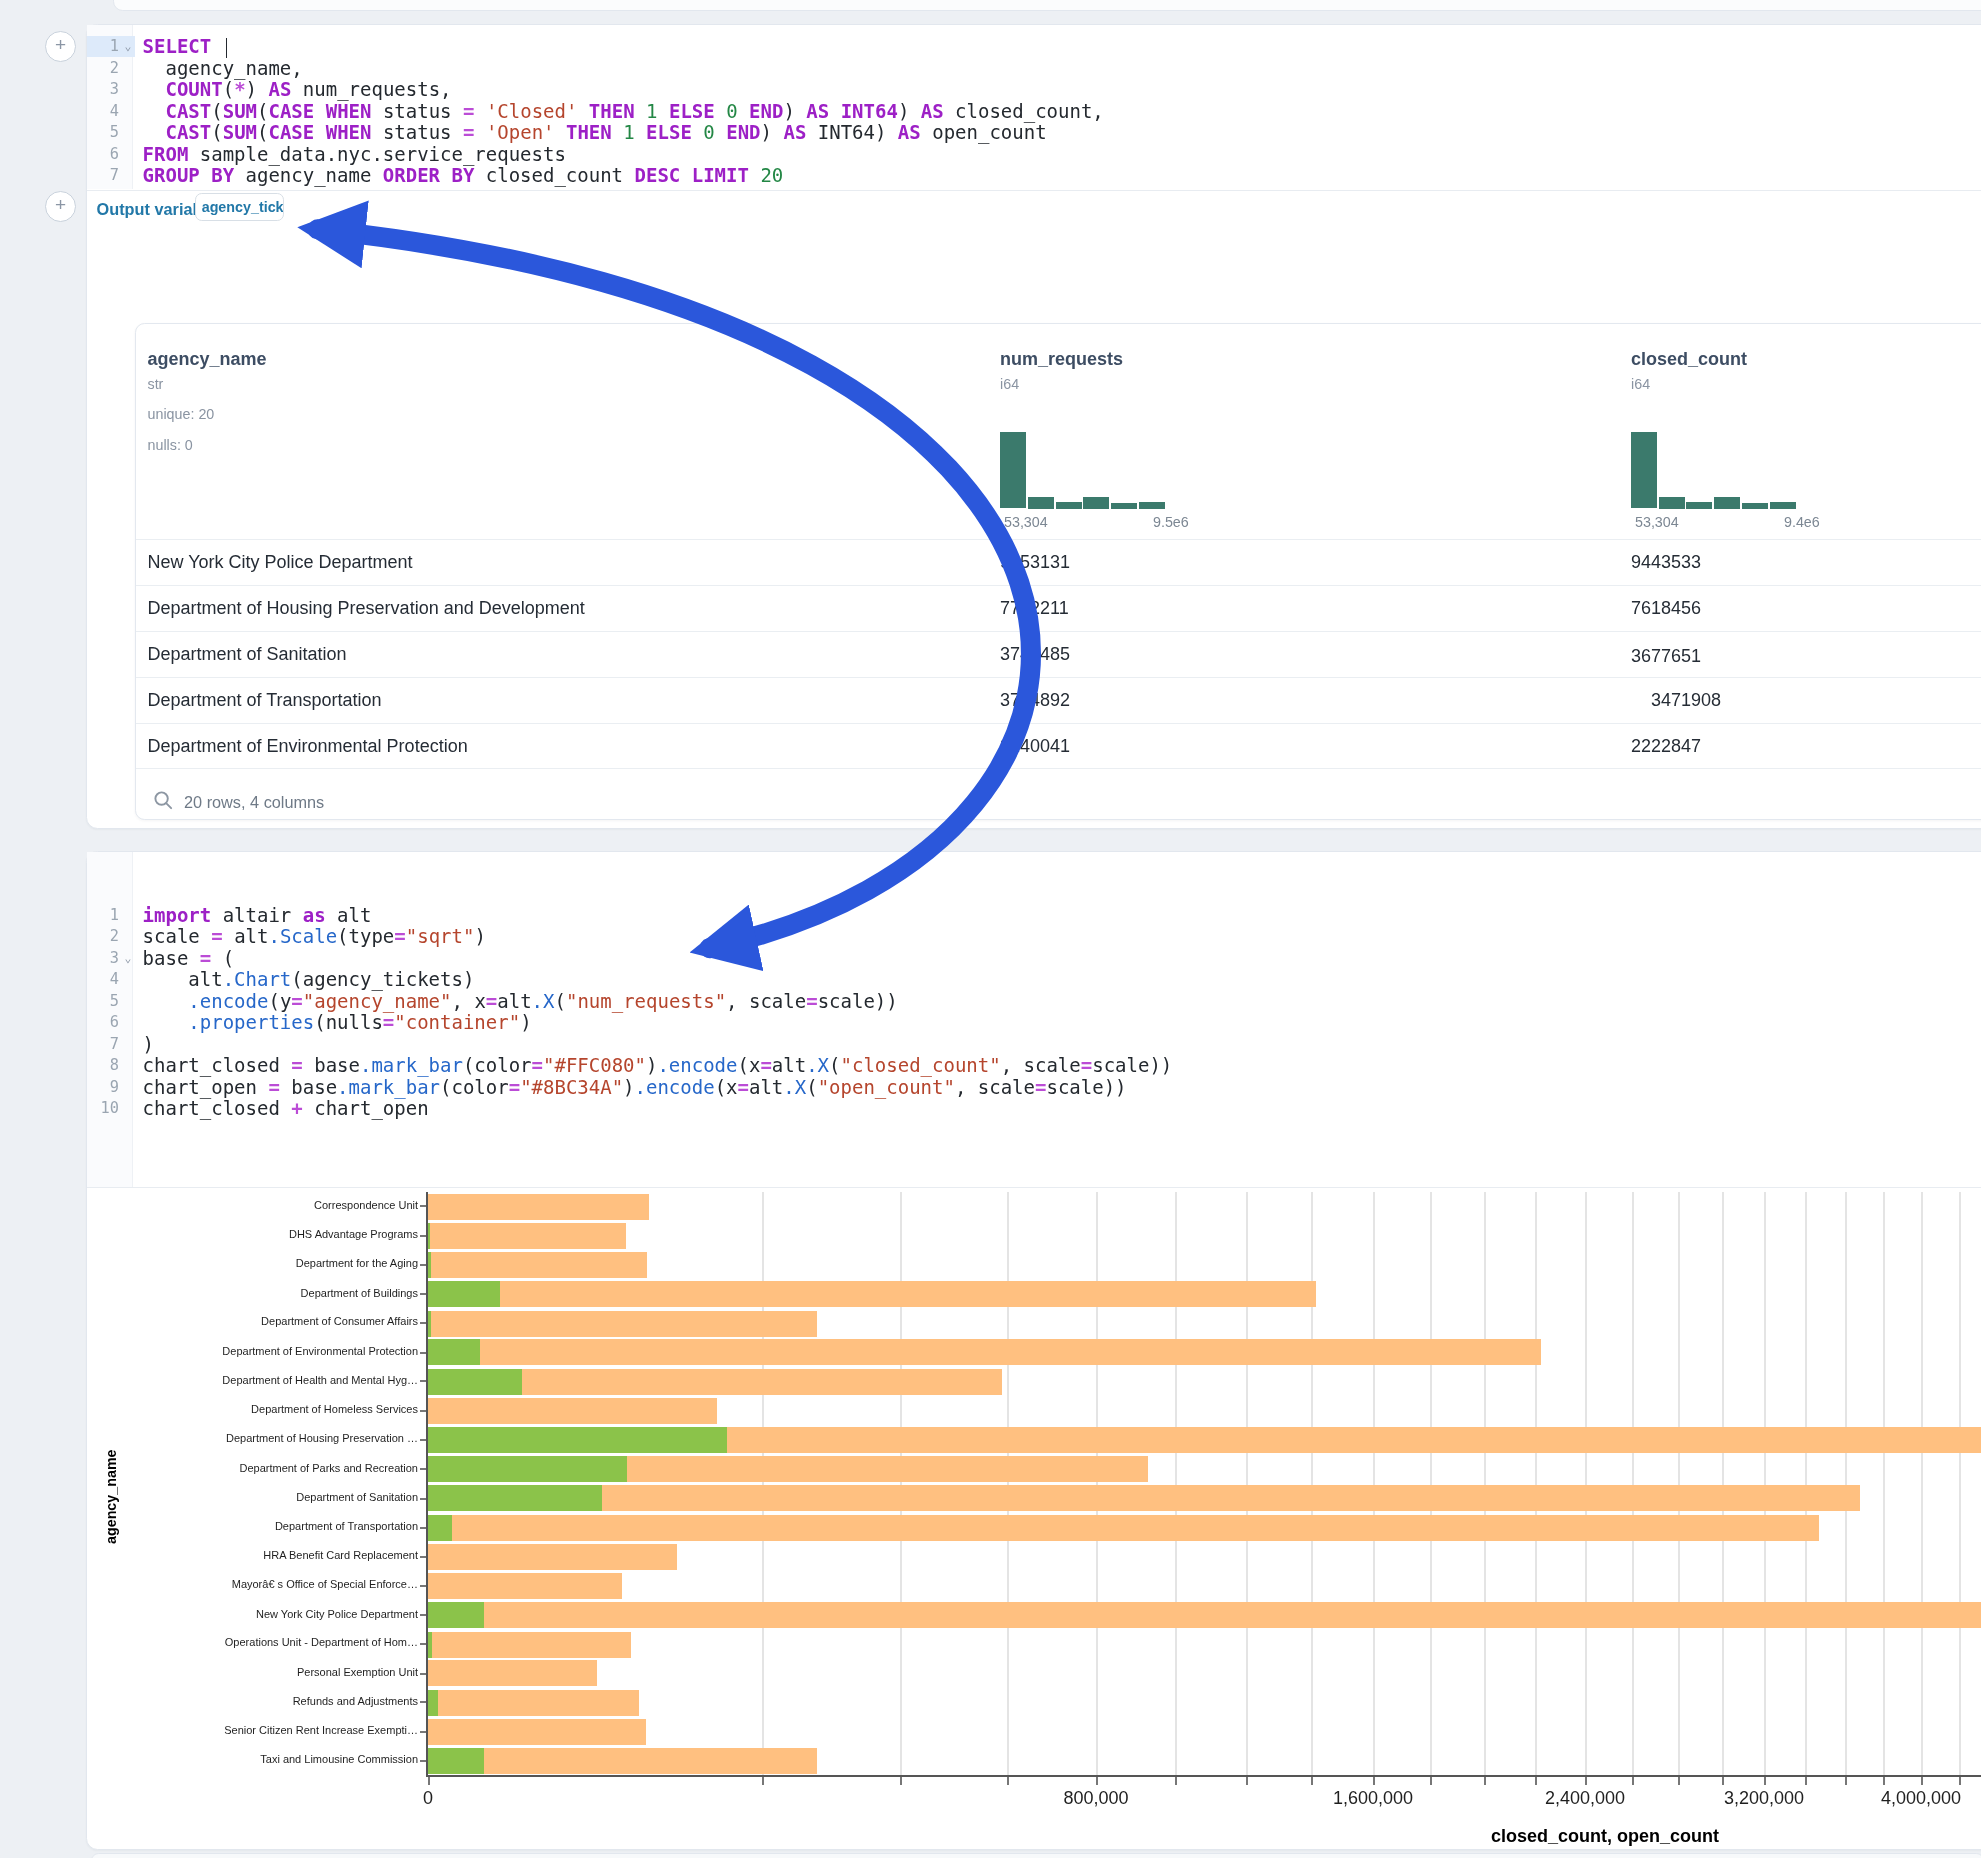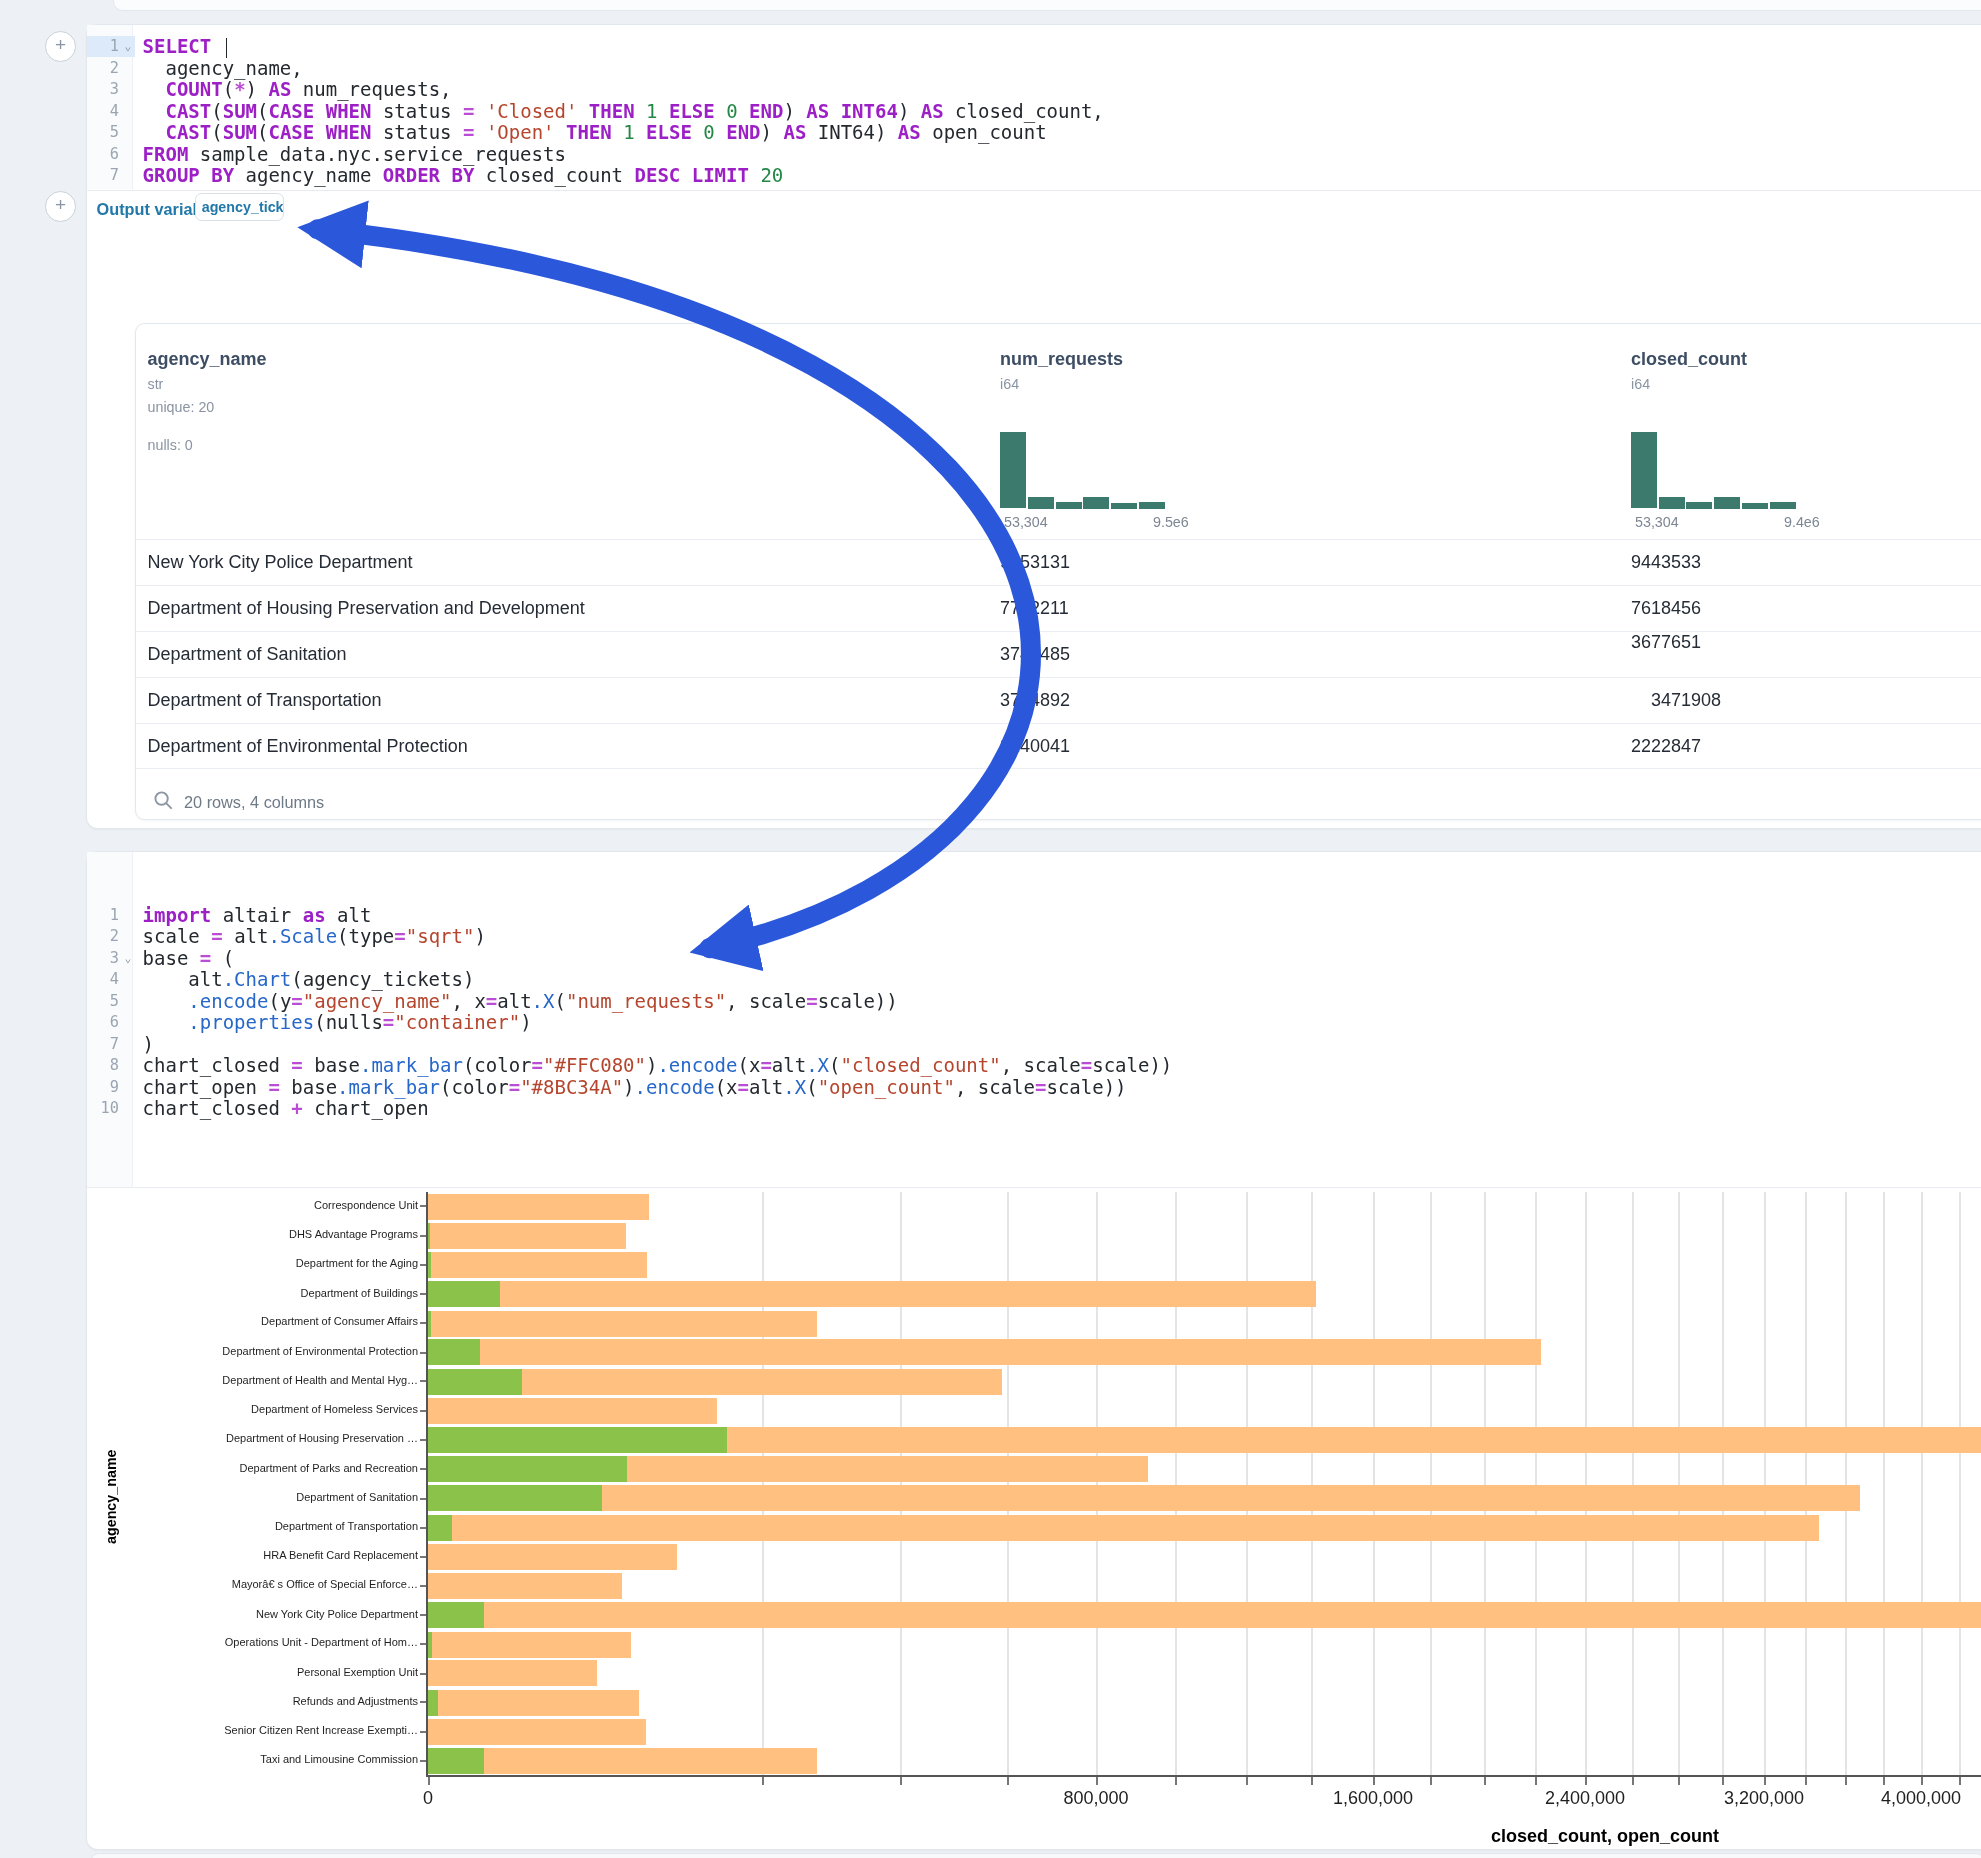--- a/index.html
+++ b/index.html
@@ -83,21 +83,21 @@
         <div class="cl"><span class="lncell"><span class="ln">7</span><span class="chev"></span></span><code><span class="tk-kw">GROUP BY</span><span class="tk-pl"> agency_name </span><span class="tk-kw">ORDER BY</span><span class="tk-pl"> closed_count </span><span class="tk-kw">DESC</span><span class="tk-pl"> </span><span class="tk-kw">LIMIT</span><span class="tk-pl"> </span><span class="tk-num">20</span></code></div>
       </div>
     <div class="divider" style="top:165px;"></div>
 
     <div class="outvar-label" style="top:175px;">Output variable:</div>
     <div class="outvar-chip" style="left:108px;top:168px;">agency_tickets</div>
 
     <div class="tbl" id="result-table" style="left:48px;top:298px;width:1874px;height:495px;">
         <div class="th-name" style="left: 11.5px; top: 25px;">agency_name</div>
         <div class="th-type" style="left: 11.5px; top: 52px;">str</div>
-        <div class="th-stat" style="left: 11.5px; top: 75px;">unique: 20</div>
+        <div class="th-stat" style="left: 11.5px; top: 82px;">unique: 20</div>
         <div class="th-stat" style="left: 11.5px; top: 113px;">nulls: 0</div>
         <div class="th-name" style="left: 864px; top: 25px;">num_requests</div>
         <div class="th-type" style="left: 864px; top: 52px;">i64</div>
         <div class="histbar" style="left: 864px; top: 108px; width: 26px; height: 76px;"></div>
         <div class="histbar" style="left: 892px; top: 173px; width: 26px; height: 11.5px;"></div>
         <div class="histbar" style="left: 920px; top: 178px; width: 26px; height: 6.7px;"></div>
         <div class="histbar" style="left: 947px; top: 173px; width: 26px; height: 11.5px;"></div>
         <div class="histbar" style="left: 975px; top: 179px; width: 26px; height: 5.7px;"></div>
         <div class="histbar" style="left: 1003px; top: 178px; width: 26px; height: 6.7px;"></div>
         <div class="histlab" style="left: 868px; top: 190px;">53,304</div>
@@ -116,21 +116,21 @@
         <div class="td" style="left: 11.5px; top: 228px;">New York City Police Department</div>
         <div class="td" style="left: 864px; top: 228px;">9453131</div>
         <div class="td" style="left: 1495px; top: 228px;">9443533</div>
         <div class="tr-sep" style="top: 261px;"></div>
         <div class="td" style="left: 11.5px; top: 274px;">Department of Housing Preservation and Development</div>
         <div class="td" style="left: 864px; top: 274px;">7782211</div>
         <div class="td" style="left: 1495px; top: 274px;">7618456</div>
         <div class="tr-sep" style="top: 307px;"></div>
         <div class="td" style="left: 11.5px; top: 320px;">Department of Sanitation</div>
         <div class="td" style="left: 864px; top: 320px;">3749485</div>
-        <div class="td" style="left: 1495px; top: 308px;">3677651</div>
+        <div class="td" style="left: 1495px; top: 322px;">3677651</div>
         <div class="tr-sep" style="top: 353px;"></div>
         <div class="td" style="left: 11.5px; top: 366px;">Department of Transportation</div>
         <div class="td" style="left: 864px; top: 366px;">3774892</div>
         <div class="td" style="left: 1495px; top: 366px; margin-left: 20px;">3471908</div>
         <div class="tr-sep" style="top: 399px;"></div>
         <div class="td" style="left: 11.5px; top: 412px;">Department of Environmental Protection</div>
         <div class="td" style="left: 864px; top: 412px;">2240041</div>
         <div class="td" style="left: 1495px; top: 412px;">2222847</div>
         <div class="tr-sep" style="top: 444px;"></div>
         <svg width="21" height="21" viewBox="0 0 22 22" style="position: absolute; left: 17px; top: 466px;">

